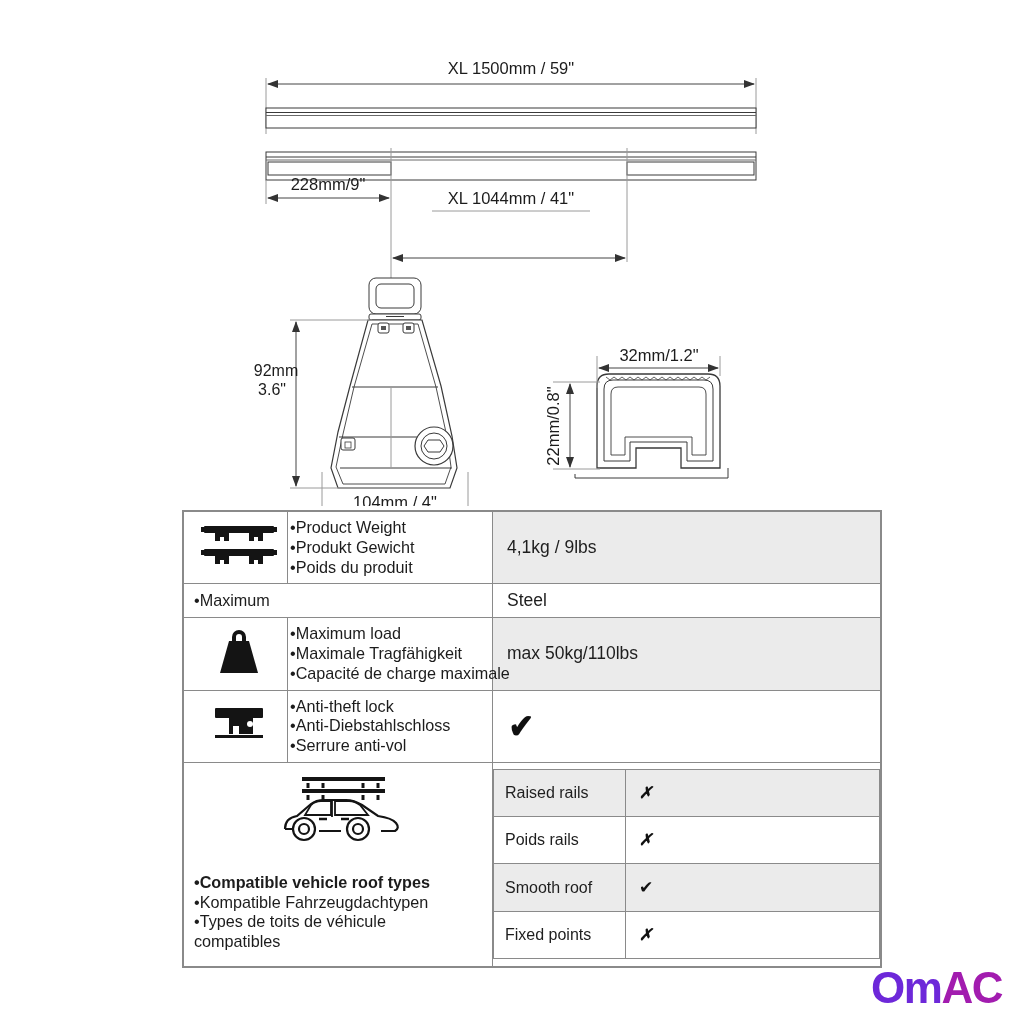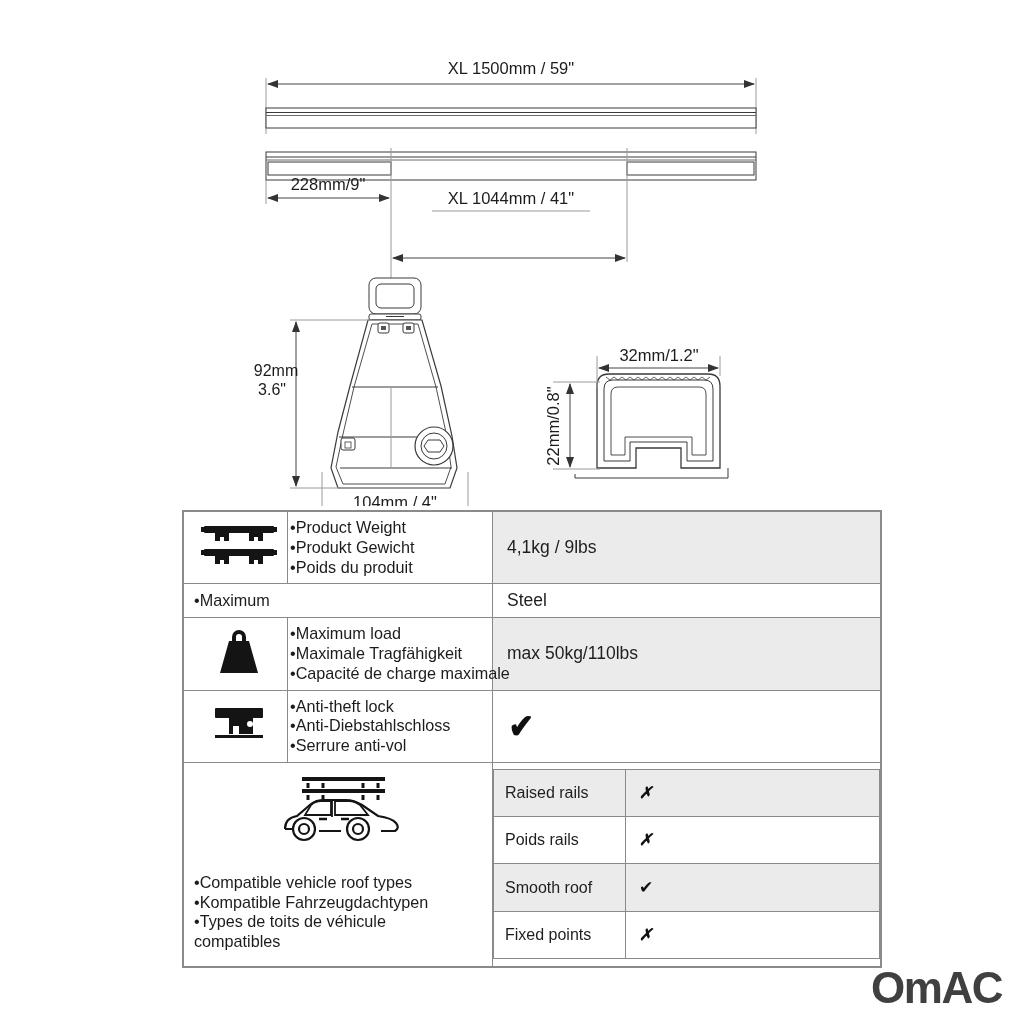--- a/index.html
+++ b/index.html
@@ -82,22 +82,22 @@
 
   .big-check { font-size: 34px; line-height: 1; font-weight: bold; color:#101010;
                display:inline-block; transform: scaleX(0.9); }
 
   
   #logo {
     position: absolute; right: 22px; bottom: 14px;
     font-size: 44px; font-weight: bold; letter-spacing: -1.5px;
     line-height: 1;
   }
-  #logo .om { color: #404040; }
-  #logo .ac { color: #404040; }
+  #logo .om { color: #6d28d9; }
+  #logo .ac { color: #a21caf; }
 </style>
 </head>
 <body>
 
 <div id="page">
 
 
   <div id="drawing">
     <svg width="1024" height="450" viewBox="0 0 1024 450" xmlns="http://www.w3.org/2000/svg">
       <defs>
@@ -320,21 +320,21 @@
 
                 <path d="M44,48 h8 M66,48 h8" stroke-width="2.6"></path>
 
                 <circle cx="29" cy="58" r="11"></circle>
                     <circle cx="29" cy="58" r="5"></circle>
                 <circle cx="83" cy="58" r="11"></circle>
                     <circle cx="83" cy="58" r="5"></circle>
               </g>
             </svg>
           </div>
-          <div class="lbl wrap" style="margin-top:24px;">•Compatible vehicle roof types</div>
+          <div class="lbl wrap" style="margin-top:24px;font-weight:bold;">•Compatible vehicle roof types</div>
           <div class="lbl wrap">•Kompatible Fahrzeugdachtypen</div>
           <div class="lbl wrap">•Types de toits de véhicule</div>
           <div class="lbl wrap">compatibles</div>
         </td>
         <td class="nopad">
           <table class="subtable">
             <tbody>
                   <tr>
               <td class="st-name shaded">Raised rails</td>
               <td class="st-mark shaded">

